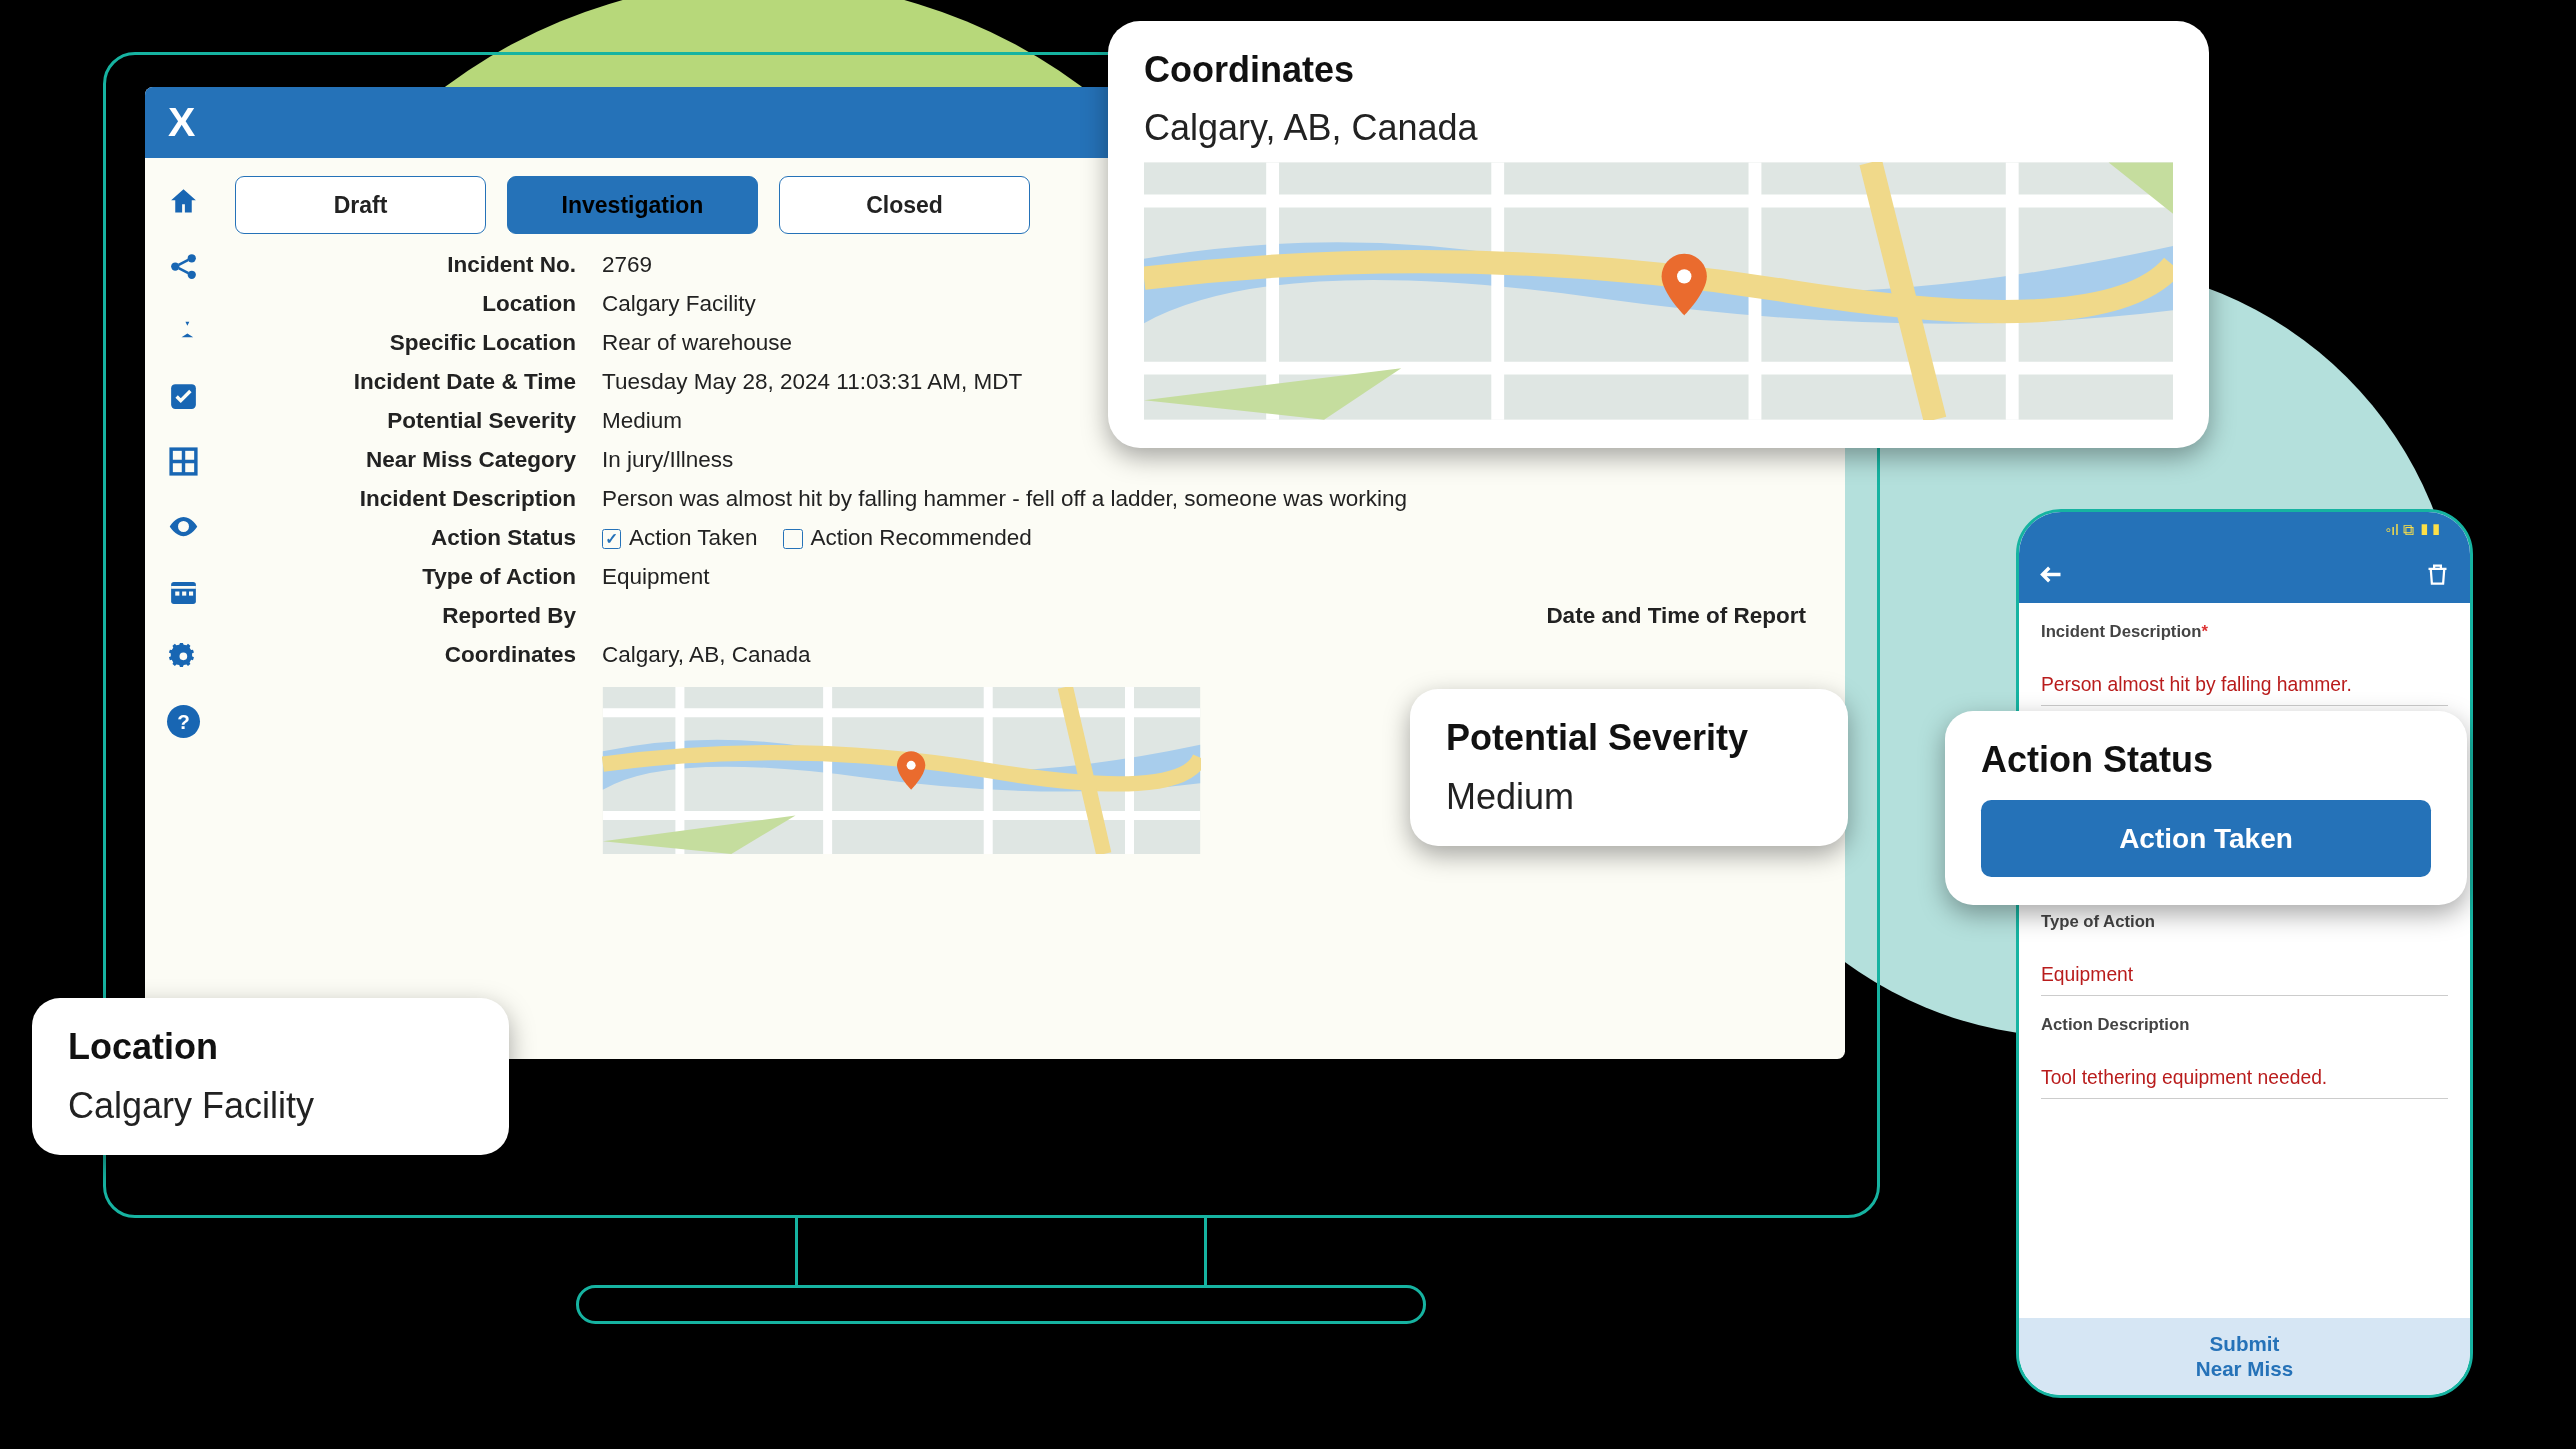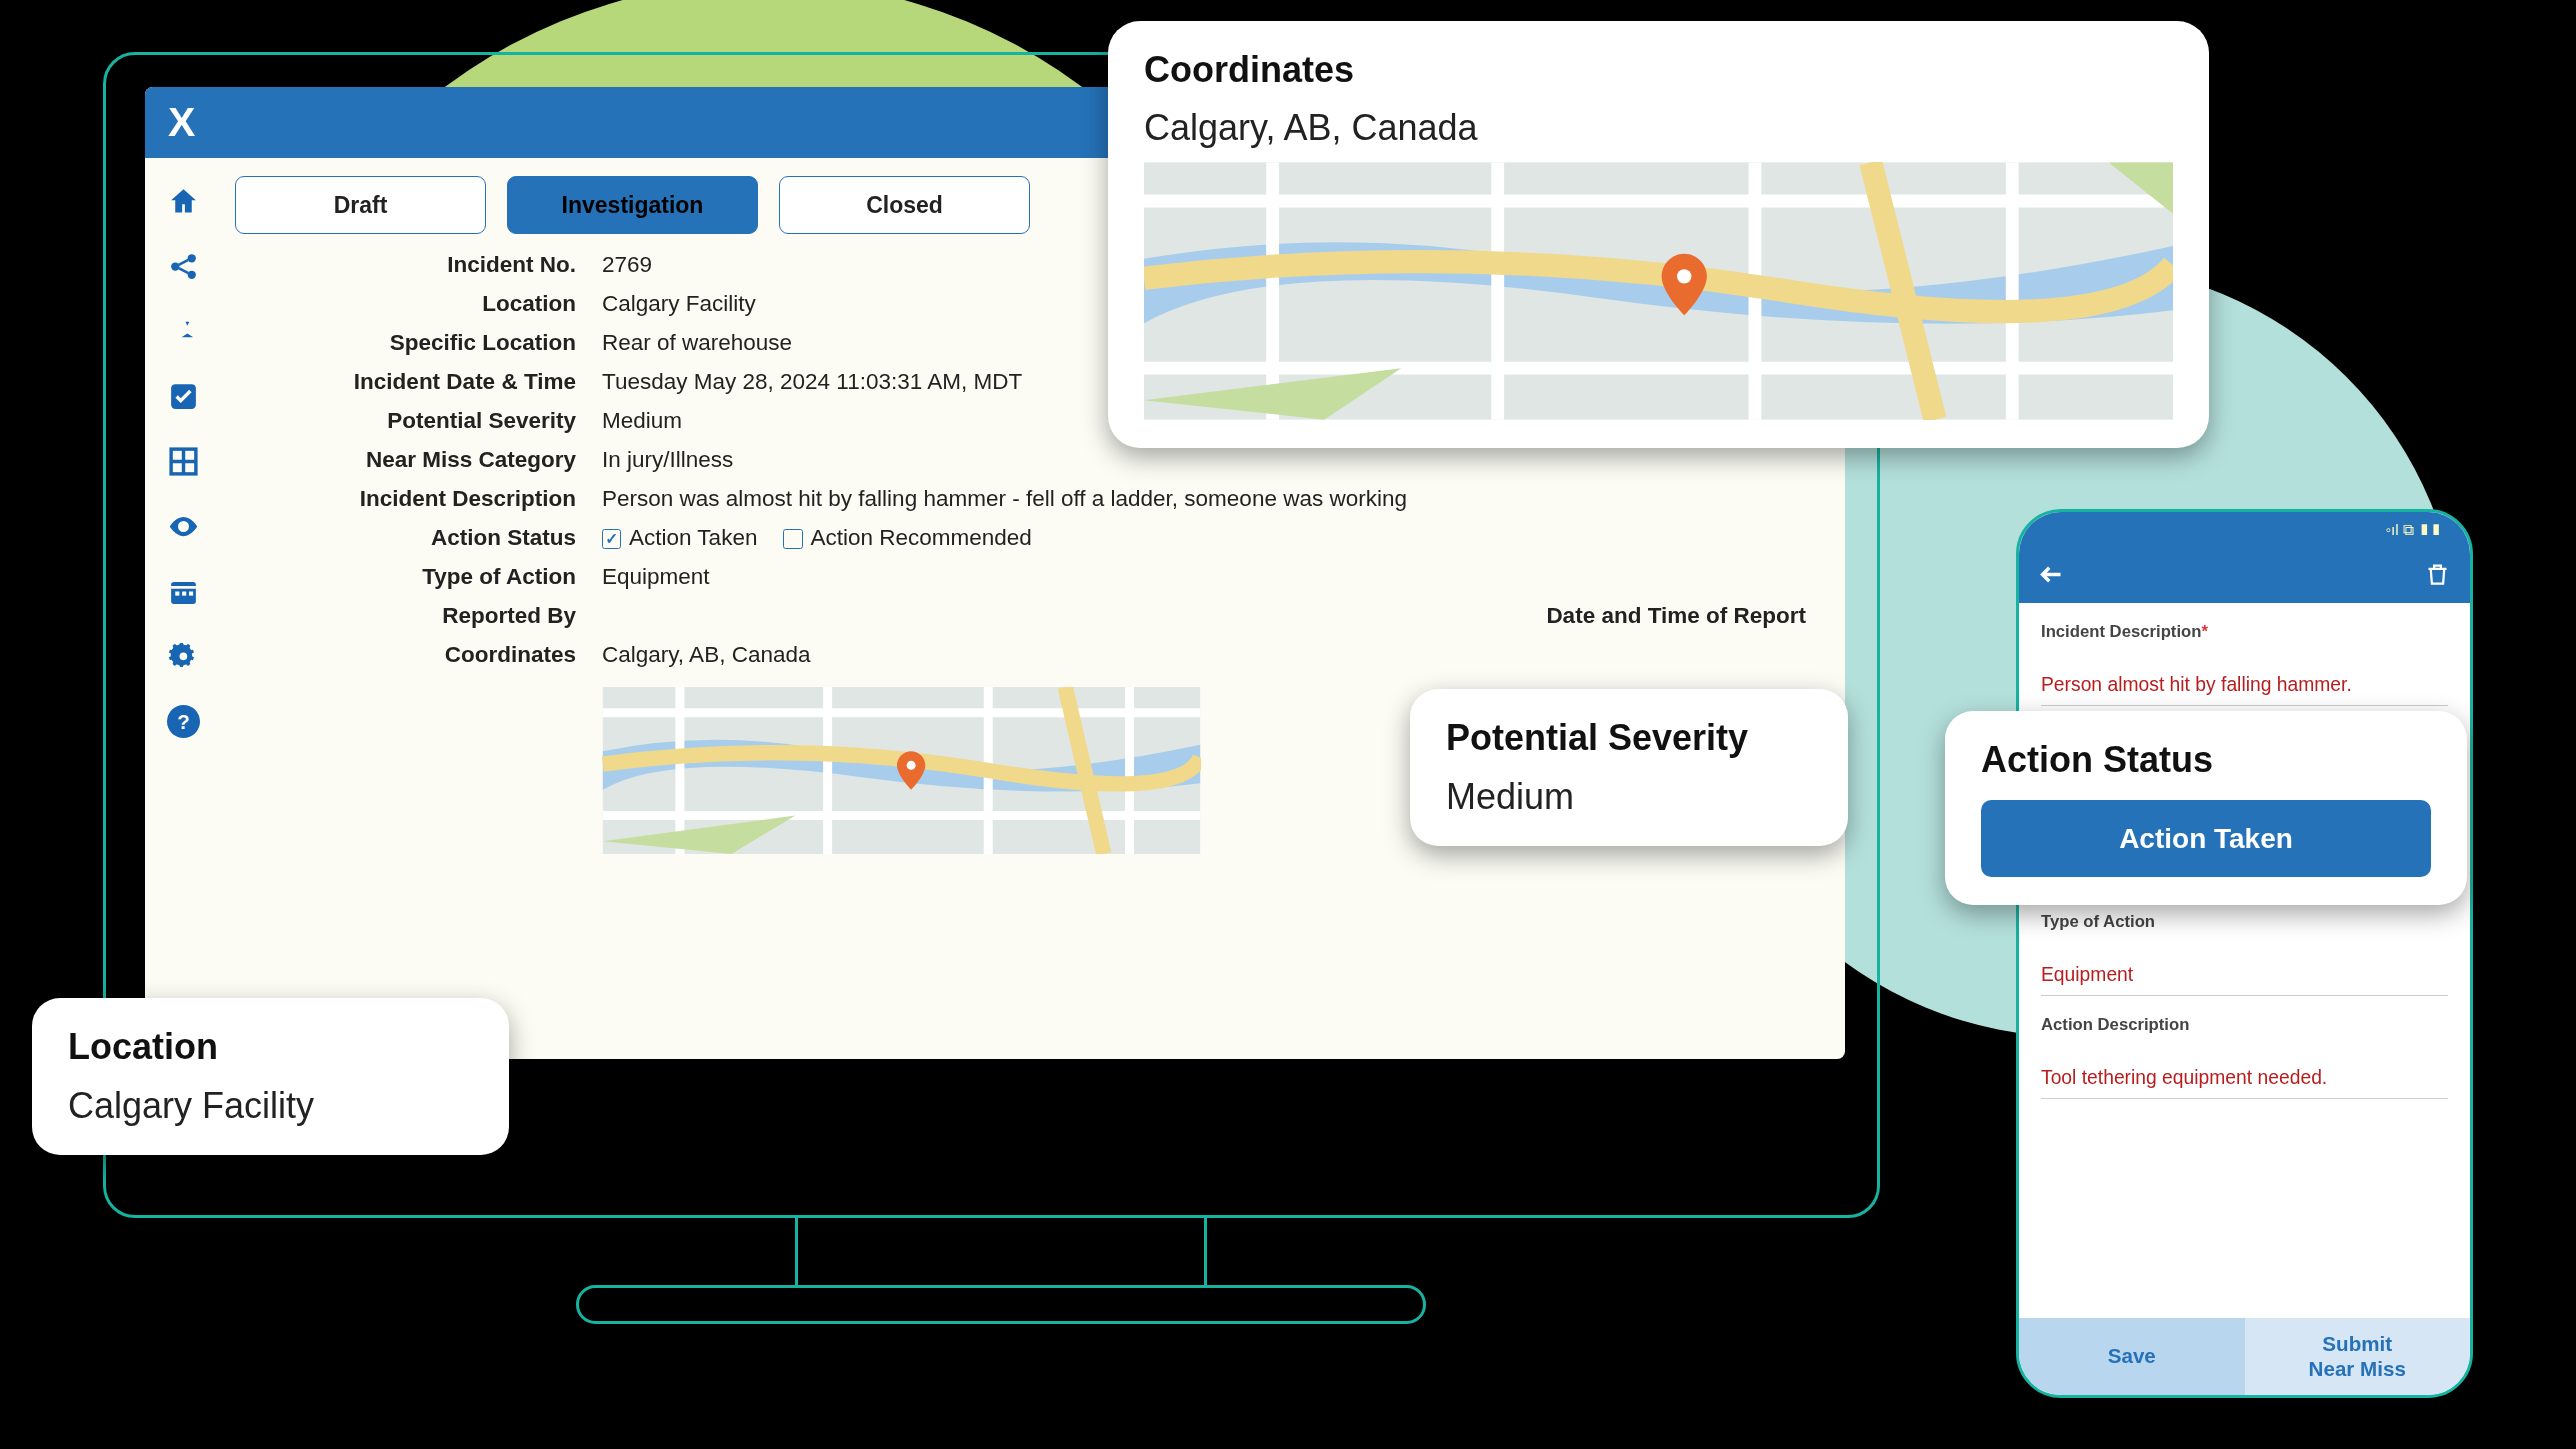--- a/index.html
+++ b/index.html
@@ -209,21 +209,21 @@
   overflow: hidden;
   z-index: 20;
 }
 .phone-status {
   height: 36px;
   background: #2572b8;
   display: flex;
   align-items: center;
   justify-content: space-between;
   padding: 0 28px;
-  color: #fef9c3;
+  color: #fde047;
   font-size: 15.5px;
 }
 .phone-header {
   height: 55px;
   background: #2572b8;
   display: flex;
   align-items: center;
   justify-content: space-between;
   padding: 0 19.3px;
   color: #fff;
@@ -457,18 +457,17 @@
     <div class="pfield">
       <div class="plabel">Type of Action</div>
       <div class="pval">Equipment</div>
     </div>
     <div class="pfield">
       <div class="plabel">Action Description</div>
       <div class="pval">Tool tethering equipment needed.</div>
     </div>
   </div>
   <div class="phone-actions">
-    <div class="pact save">Save</div>
     <div class="pact submit" style="white-space:pre-line">Submit
 Near Miss</div>
   </div>
 </div>
 
 
 </body></html>

